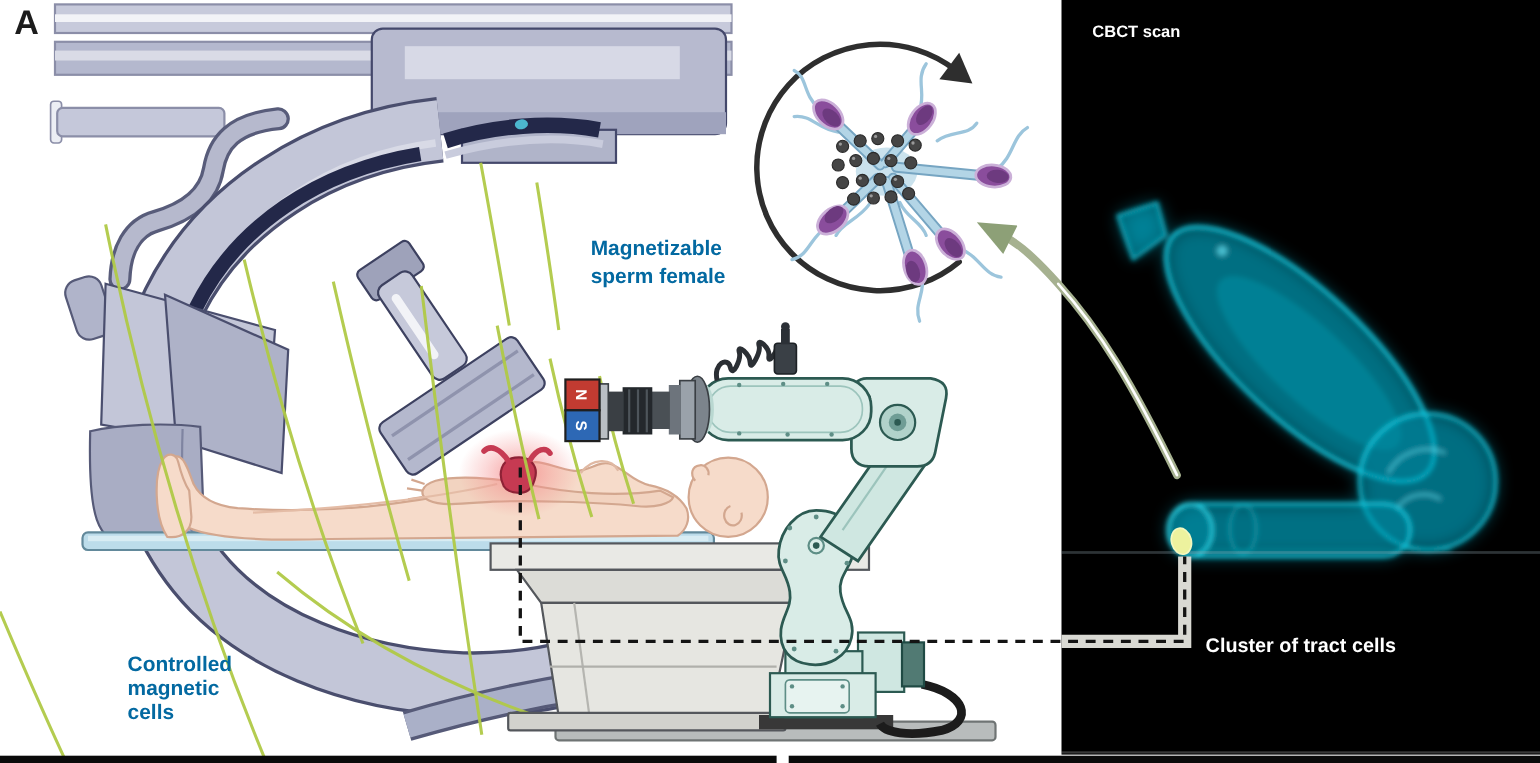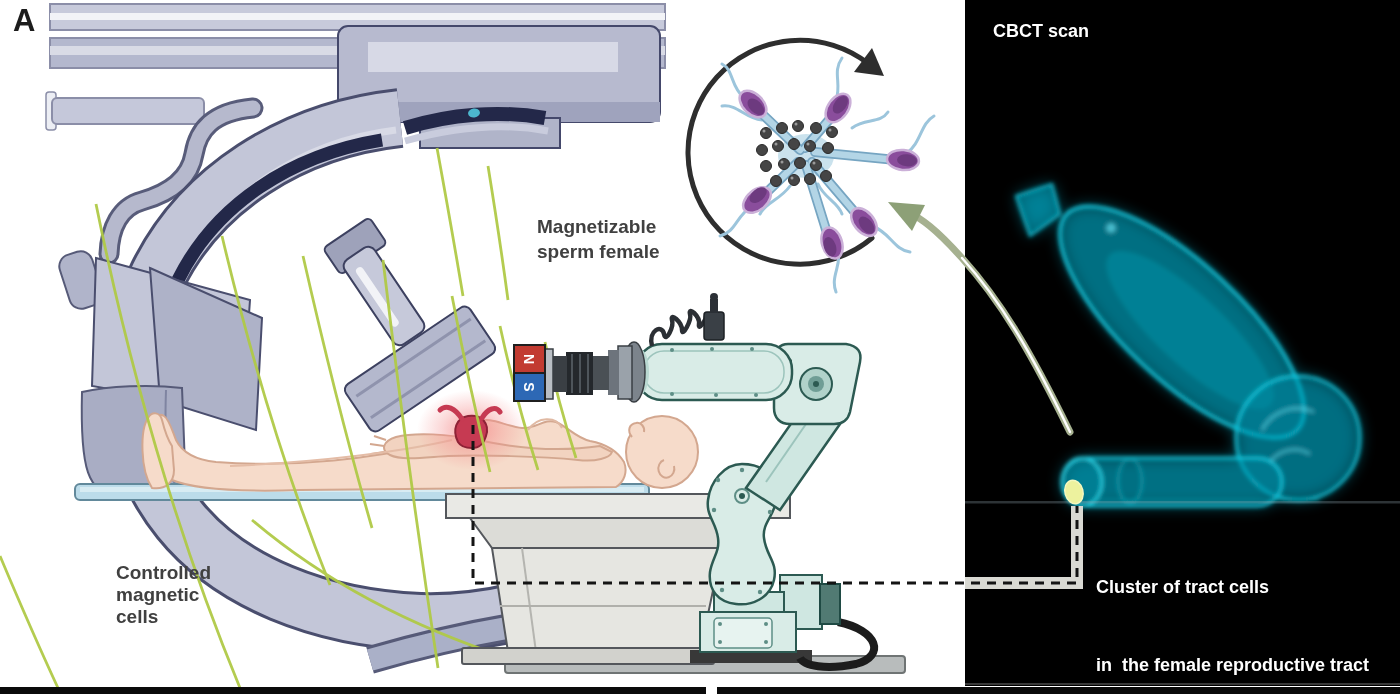--- a/index.html
+++ b/index.html
@@ -1,23 +1,23 @@
 <!DOCTYPE html>
 <html><head>
 <meta charset="utf-8">
 <style>
   html,body{margin:0;padding:0;background:#fff;}
   .stage{position:relative;width:1400px;height:694px;overflow:hidden;background:#ffffff;
          font-family:"Liberation Sans",sans-serif;}
   .stage svg{position:absolute;left:0;top:0;}
-  .txt{position:absolute;font-weight:700;color:#404040;}
+  .txt{position:absolute;font-weight:700;color:#0369a1;}
   .panel-label{left:13px;top:4px;font-size:31px;color:#1c1c1c;line-height:34px;}
   .magnetizable{left:537px;top:214px;font-size:19px;line-height:25px;}
-  .controlled{left:116px;top:562px;font-size:19px;line-height:22px;}
-  .cbct-title{left:993px;top:21px;font-size:18px;color:#ffffff;}
+  .controlled{left:116px;top:594px;font-size:19px;line-height:22px;}
+  .cbct-title{left:993px;top:21px;font-size:15px;color:#ffffff;}
   .cbct-caption{left:1096px;top:522px;font-size:18px;color:#ffffff;line-height:26px;white-space:pre;}
 </style>
 </head>
 <body>
 
 <div class="stage">
 <svg width="1400" height="694" viewBox="0 0 1400 694">
   <defs>
     <radialGradient id="uglow">
       <stop offset="0" stop-color="#f58f8f" stop-opacity="0.85"></stop>
@@ -351,15 +351,14 @@
   <div>sperm female</div>
 </div>
 <div class="txt controlled">
   <div>Controlled</div>
   <div>magnetic</div>
   <div>cells</div>
 </div>
 <div class="txt cbct-title">CBCT scan</div>
 <div class="txt cbct-caption">
   <div>Cluster of tract cells</div>
-  <div>in  the female reproductive tract</div>
 </div>
 </div>
 
 </body></html>

